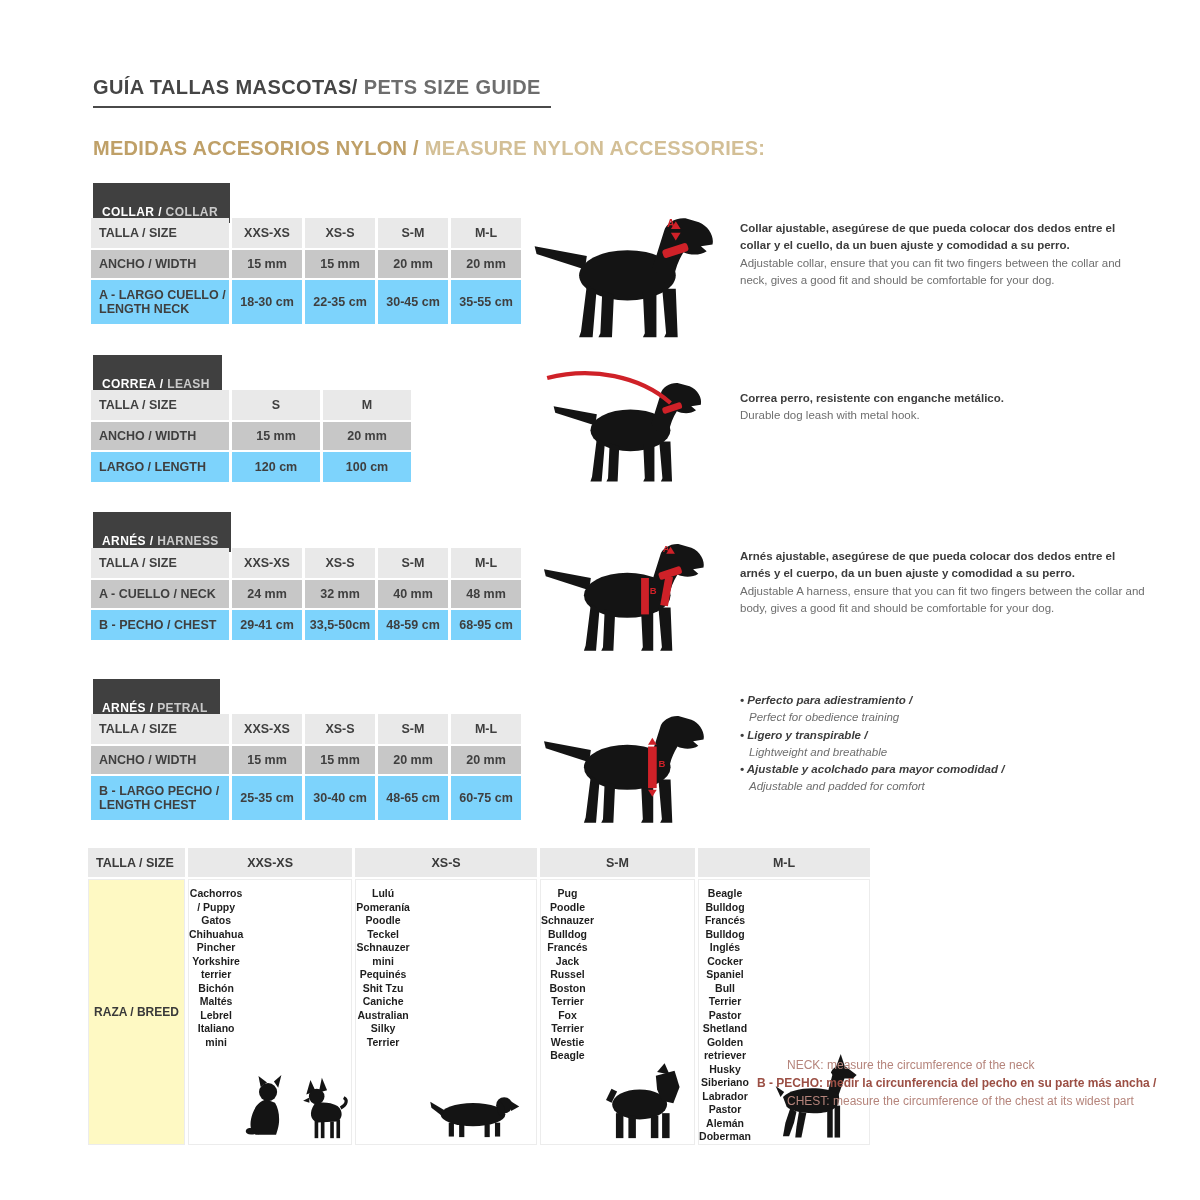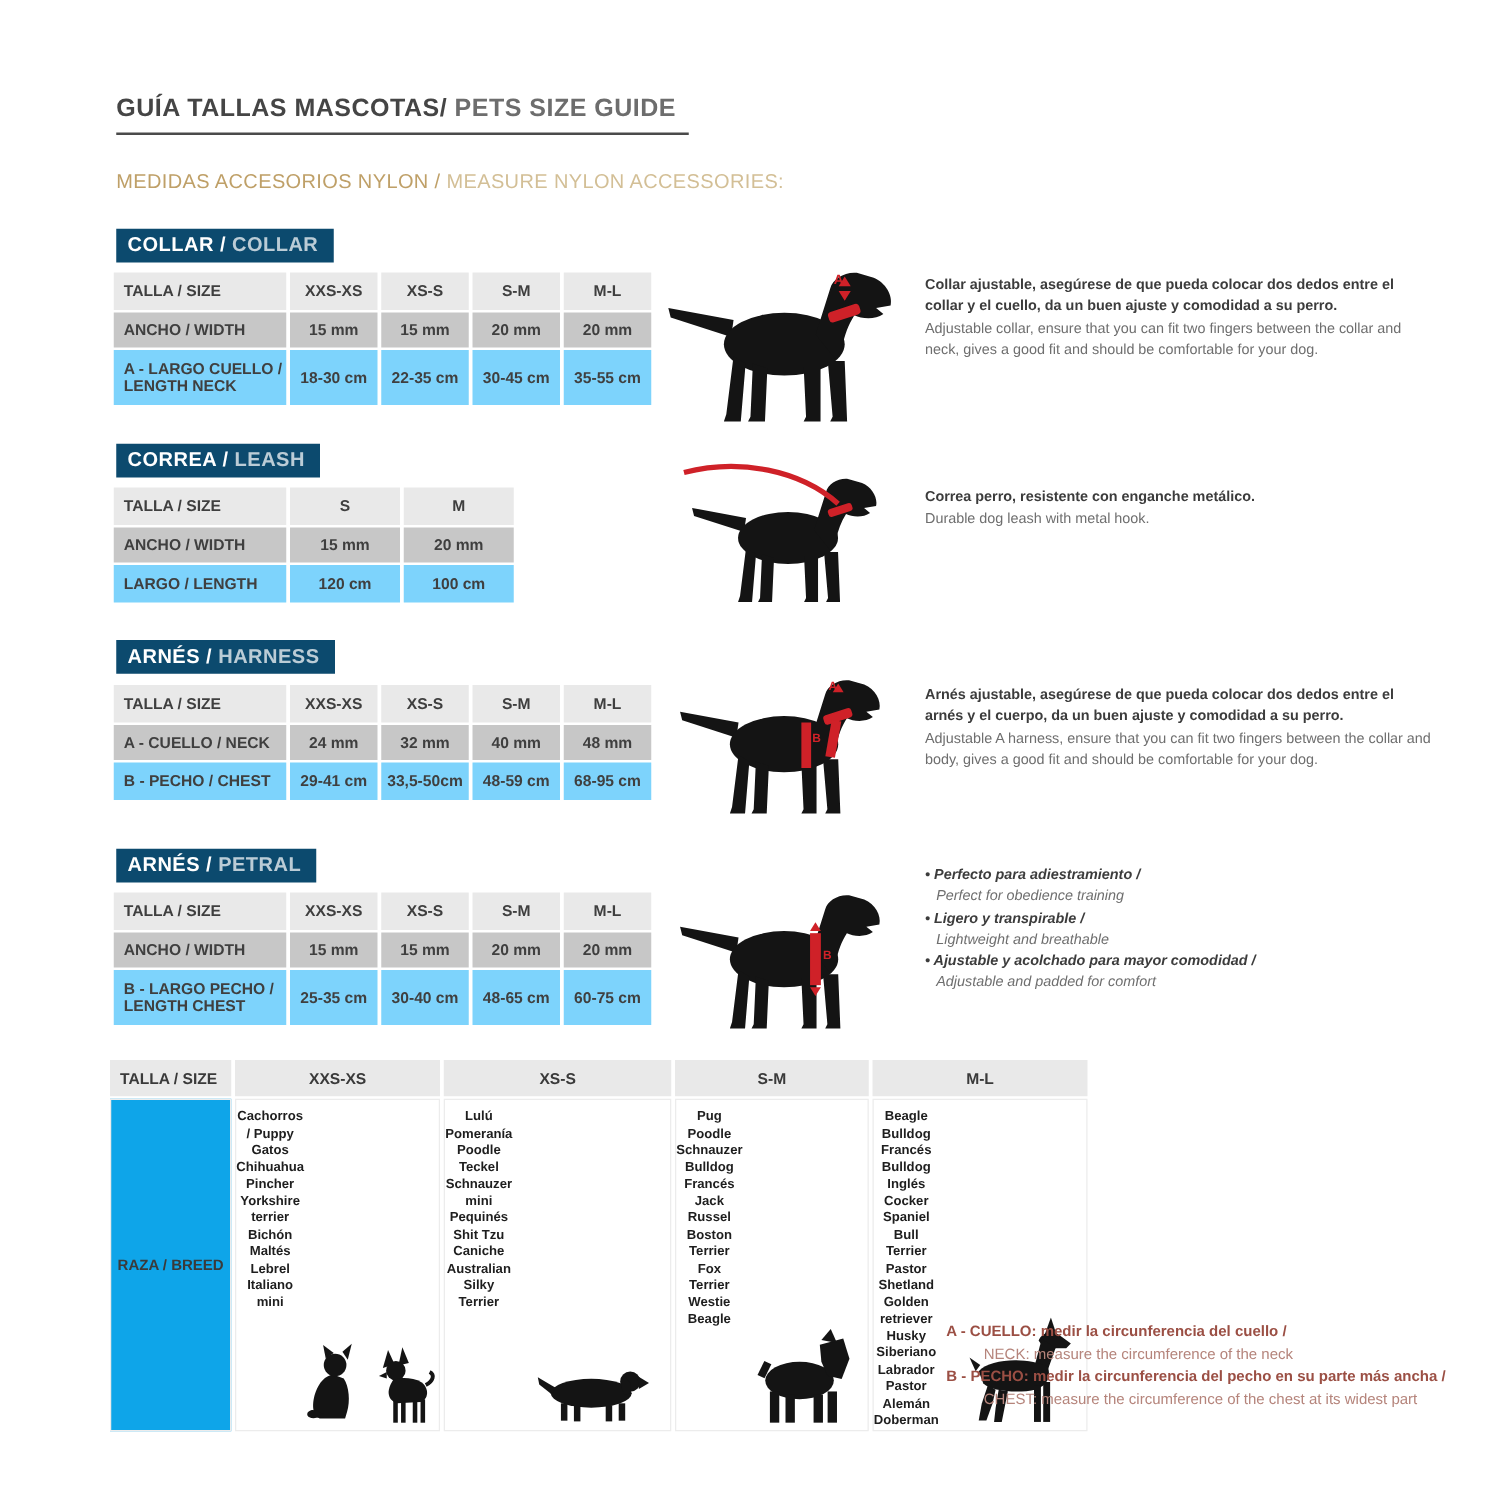--- a/index.html
+++ b/index.html
@@ -4,26 +4,26 @@
 <style>
   html,body{margin:0;padding:0;background:#ffffff;}
   body{width:1200px;height:1200px;font-family:"Liberation Sans",sans-serif;color:#3a3a3a;position:relative;}
   .sheet{position:absolute;top:0;left:0;width:1200px;height:1200px;background:#fff;overflow:hidden;}
   .abs{position:absolute;}
 
   
   .title{font-size:20px;letter-spacing:.4px;border-bottom:2px solid #4a4a4a;padding:0 10px 7px 0;display:inline-block;white-space:nowrap;}
   .title .es{font-weight:bold;color:#454545;}
   .title .en{font-weight:bold;color:#6d6d6d;}
-  .subtitle{font-size:16px;font-weight:normal;letter-spacing:.3px;white-space:nowrap;}
+  .subtitle{font-size:20px;font-weight:bold;letter-spacing:.3px;white-space:nowrap;}
   .subtitle .es{color:#bfa068;}
   .subtitle .en{color:#d3bf96;}
 
   
-  .badge{background:#0c4a6e;color:#fff;font-weight:bold;font-size:16px;padding:5px 12px 4px 9px;display:inline-block;letter-spacing:.4px;white-space:nowrap;}
+  .badge{background:#404040;color:#fff;font-weight:bold;font-size:12px;padding:22px 12px 4px 9px;display:inline-block;letter-spacing:.4px;white-space:nowrap;}
   .badge .en{color:rgba(255,255,255,.72);}
 
   
   table.spec{border-collapse:separate;border-spacing:3px 2px;font-size:12.5px;font-weight:bold;color:#3f3f3f;table-layout:fixed;}
   .spec td{text-align:center;vertical-align:middle;padding:2px 2px;}
   .spec td.lbl{text-align:left;padding-left:8px;width:128px;}
   .spec td.v{width:66px;}
   .spec td.vw{width:84px;}
   .spec tr.rh td{background:#e9e9e9;height:26px;}
   .spec tr.rm td{background:#c7c7c7;height:24px;}
@@ -37,21 +37,21 @@
   .bullets{font-size:11.5px;line-height:1.5;}
   .bullet .es{font-weight:bold;color:#3c3c3c;display:block;}
   .bullet .es::before{content:"\2022  ";}
   .bullet .en{color:#6e6e6e;display:block;padding-left:9px;}
 
   
   table.breeds{border-collapse:separate;border-spacing:3px 2px;table-layout:fixed;}
   .breeds td.bh{background:#e9e9e9;height:27px;font-size:12.5px;font-weight:bold;text-align:center;vertical-align:middle;}
   .breeds td.bh.first{text-align:left;padding-left:8px;}
   .breeds td.bcol{background:#fff;border:1px solid #ececec;vertical-align:top;height:228px;padding:0;}
-  .breeds td.blabel{background:#0ea5e9;border:1px solid #ececec;vertical-align:middle;text-align:center;font-size:12px;font-weight:bold;}
+  .breeds td.blabel{background:#fef9c3;border:1px solid #ececec;vertical-align:middle;text-align:center;font-size:12px;font-weight:bold;}
   ul.blist{list-style:none;margin:7px 0 0;padding:0;text-align:center;font-size:10.5px;line-height:13.5px;font-weight:bold;color:#1e1e1e;}
   .colwrap{display:flex;flex-direction:row;height:100%;}
   .sil{margin-top:auto;display:flex;justify-content:center;align-items:flex-end;gap:8px;padding-bottom:4px;}
 
   
   .notes{font-size:12px;line-height:1.5;}
   .note .es{font-weight:bold;color:#9b4f44;display:block;}
   .note .en{color:#b5847b;display:block;padding-left:30px;}
 
   svg{display:block;}
@@ -384,21 +384,20 @@
             </svg>
           </div>
         </div>
       </td>
     </tr>
   </tbody>
     </table>
 
   <div class="abs notes" style="left:757px;top:1056px;width:432px;">
     <div class="note">
-      <span class="es">A - CUELLO: medir la circunferencia del cuello /</span>
       <span class="en">NECK: measure the circumference of the neck</span>
     </div>
     <div class="note">
       <span class="es">B - PECHO: medir la circunferencia del pecho en su parte más ancha /</span>
       <span class="en">CHEST: measure the circumference of the chest at its widest part</span>
     </div>
   </div>
 
 </div>
 

